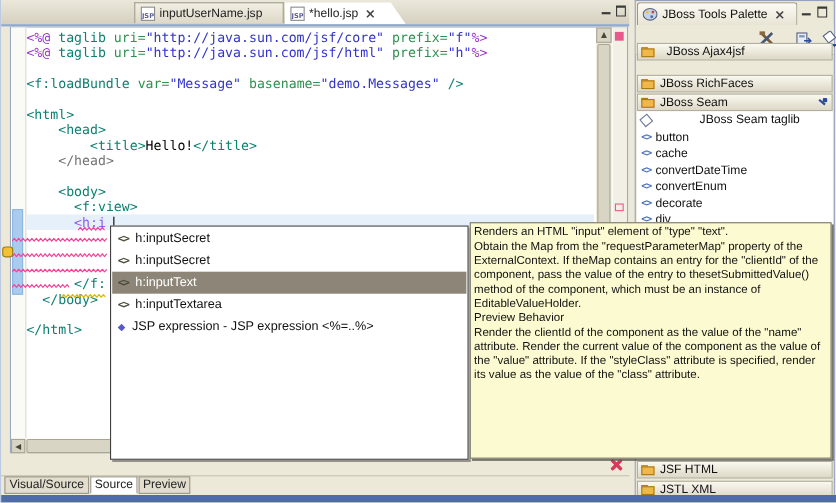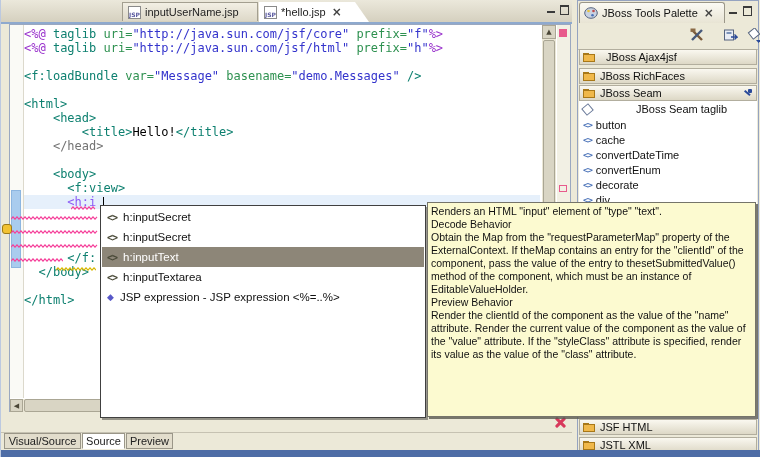--- a/index.html
+++ b/index.html
@@ -223,21 +223,21 @@
         <path d="M8 9 L14 9 L11.5 6.5 M14 9 L11.5 11.5" stroke="#2a4a9a" stroke-width="1.4" fill="none"></path>
       </svg>
       <svg class="abs" style="left:169px;top:5px;" width="15" height="15" viewBox="0 0 15 15">
         <rect x="3" y="1.5" width="8" height="8" fill="#fff" stroke="#55637e" transform="rotate(-38 7 5.5)"></rect>
         <path d="M9 12 L14 12 L11.5 15 Z" fill="#2a4a9a"></path>
       </svg>
     </div>
 
     <div id="pal-white"></div>
     <div id="pal-groups">
-        <div class="gbar" style="top: 48px; gap: 10px;">
+        <div class="gbar" style="top: 38px; gap: 10px;">
           <span class="folder">
             <b></b>
             <i></i>
           </span>
           <span style="flex: 1 1 0%;">JBoss Ajax4jsf</span>
         </div>
         <div class="gbar" style="top: 67px;">
           <span class="folder">
             <b></b>
             <i></i>
@@ -310,19 +310,18 @@
   <div id="popup">
       <div class="crow" style="top: 1px;"><span class="ico">&lt;&gt;</span><span>h:inputSecret</span></div>
       <div class="crow" style="top: 21px;"><span class="ico">&lt;&gt;</span><span>h:inputSecret</span></div>
       <div class="crow" style="top: 41px; background: rgb(141, 134, 120); color: rgb(255, 255, 255);"><span class="ico">&lt;&gt;</span><span>h:inputText</span></div>
       <div class="crow" style="top: 61px;"><span class="ico">&lt;&gt;</span><span>h:inputTextarea</span></div>
       <div class="crow" style="top: 81px;"><span class="dia">◆</span><span>JSP expression - JSP expression &lt;%=..%&gt;</span></div>
     </div>
 
   <div id="doc" style="background: rgb(252, 250, 208);">
       <p>Renders an HTML "input" element of "type" "text".</p>
-      <p>Decode Behavior</p>
       <p>Obtain the Map from the "requestParameterMap" property of the ExternalContext. If theMap contains an entry for the "clientId" of the component, pass the value of the entry to thesetSubmittedValue() method of the component, which must be an instance of EditableValueHolder.</p>
       <p>Preview Behavior</p>
       <p>Render the clientId of the component as the value of the "name" attribute. Render the current value of the component as the value of the "value" attribute. If the "styleClass" attribute is specified, render its value as the value of the "class" attribute.</p>
     </div>
 
 </div>
 
 </body></html>

